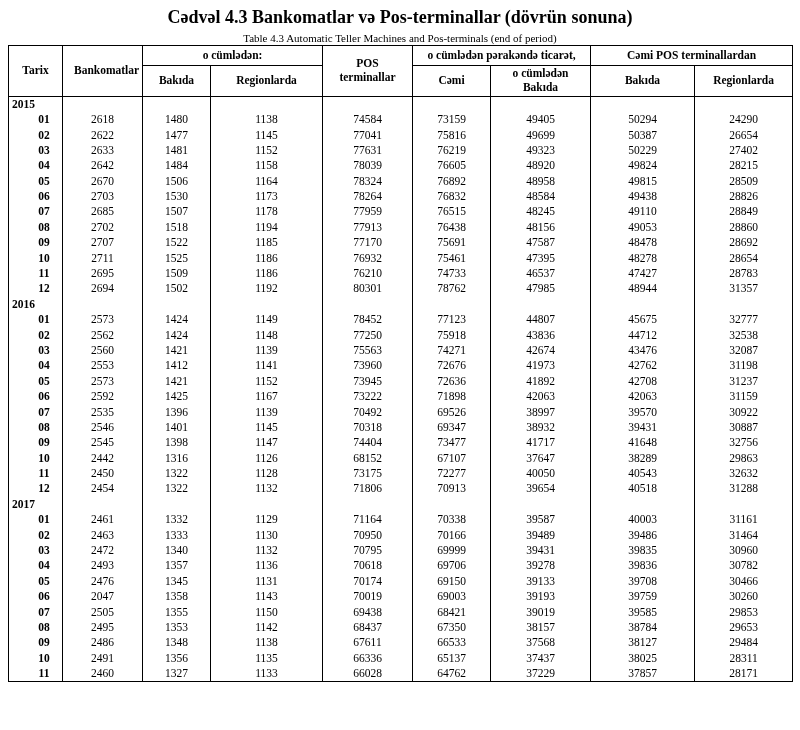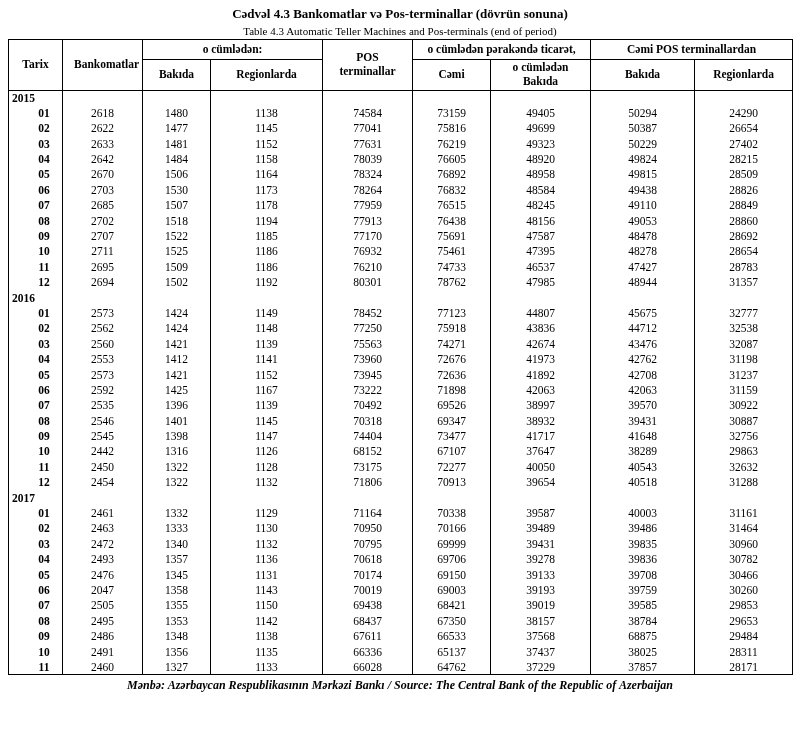--- a/index.html
+++ b/index.html
@@ -3,21 +3,21 @@
 <meta charset="utf-8">
 <style>
   * { margin: 0; padding: 0; box-sizing: border-box; }
   html, body { background: #ffffff; }
   body {
     width: 800px; height: 730px; overflow: hidden;
     font-family: "Liberation Serif", "DejaVu Serif", serif;
     color: #000;
   }
   .page { padding: 6px 8px 0 8px; }
-  .title { text-align: center; font-weight: bold; font-size: 13px; line-height: 1.25; }
+  .title { text-align: center; font-weight: bold; font-size: 18px; line-height: 1.25; }
   .subtitle { text-align: center; font-size: 11px; line-height: 1.25; margin-top: 3px; }
   .unit-block { text-align: right; font-size: 10.5px; line-height: 1.2; margin-top: 4px; margin-bottom: 1px; padding-right: 2px; }
   table {
     width: 784px; border-collapse: collapse; table-layout: fixed;
     border: 1px solid #000;
   }
   th {
     border: 1px solid #000; font-weight: bold; font-size: 11.5px;
     text-align: center; vertical-align: middle; padding: 1px 11px; line-height: 1.2;
     overflow: hidden;
@@ -466,21 +466,21 @@
           <td>29653</td>
         </tr>
         <tr>
           <td class="month">09</td>
           <td>2486</td>
           <td>1348</td>
           <td>1138</td>
           <td>67611</td>
           <td>66533</td>
           <td>37568</td>
-          <td>68875</td>
+          <td>38127</td>
           <td>29484</td>
         </tr>
         <tr>
           <td class="month">10</td>
           <td>2491</td>
           <td>1356</td>
           <td>1135</td>
           <td>66336</td>
           <td>65137</td>
           <td>37437</td>
@@ -494,15 +494,14 @@
           <td>1133</td>
           <td>66028</td>
           <td>64762</td>
           <td>37229</td>
           <td>37857</td>
           <td>28171</td>
         </tr>
       </tbody>
   </table>
 
-  <div class="source">Mənbə: Azərbaycan Respublikasının Mərkəzi Bankı / Source: The Central Bank of the Republic of Azerbaijan</div>
 
 </div>
 
 </body></html>

